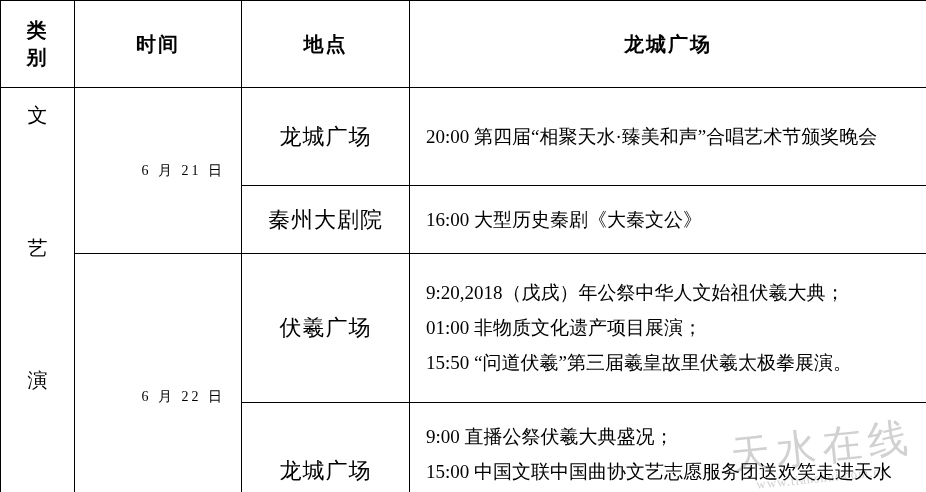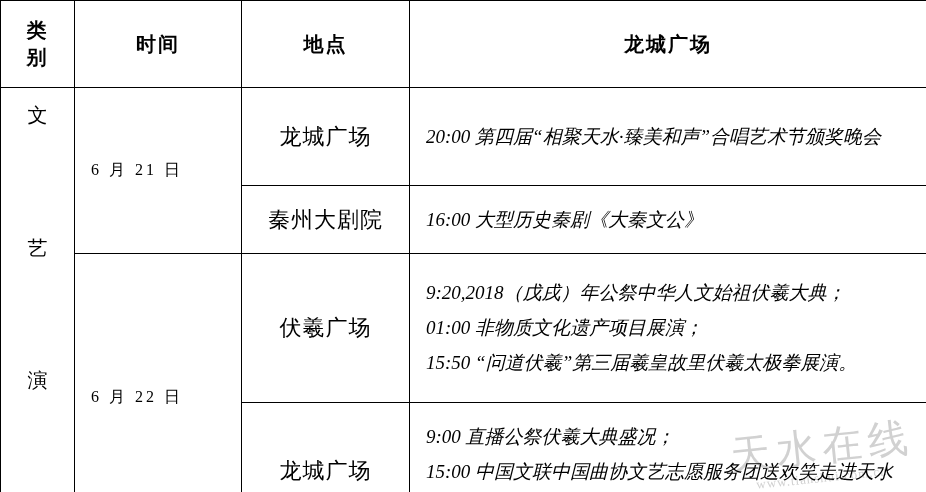--- a/index.html
+++ b/index.html
@@ -51,39 +51,38 @@
     flex-direction: column;
     align-items: center;
     justify-content: space-between;
     height: 420px;
     line-height: 1.1;
   }
   .cat-vertical span {
     display: block;
   }
   .time-cell {
-    text-align: left;
-    font-size: 16px;
+    text-align: right;
+    font-size: 14px;
     letter-spacing: 3px;
   }
   .place-cell {
     text-align: center;
     font-size: 22px;
     letter-spacing: 1px;
   }
   .content-cell {
     font-size: 19px;
     line-height: 1.85;
     padding: 10px 6px 10px 10px;
     text-align: left;
   }
   .content-cell .line {
     display: block;
     white-space: normal;
-    font-style: italic;
   }
   .r1 { height: 98px; }
   .r2 { height: 58px; }
   .r3 { height: 138px; }
   .r4 { height: 126px; }
 
   .watermark {
     position: absolute;
     right: 12px;
     bottom: 6px;

